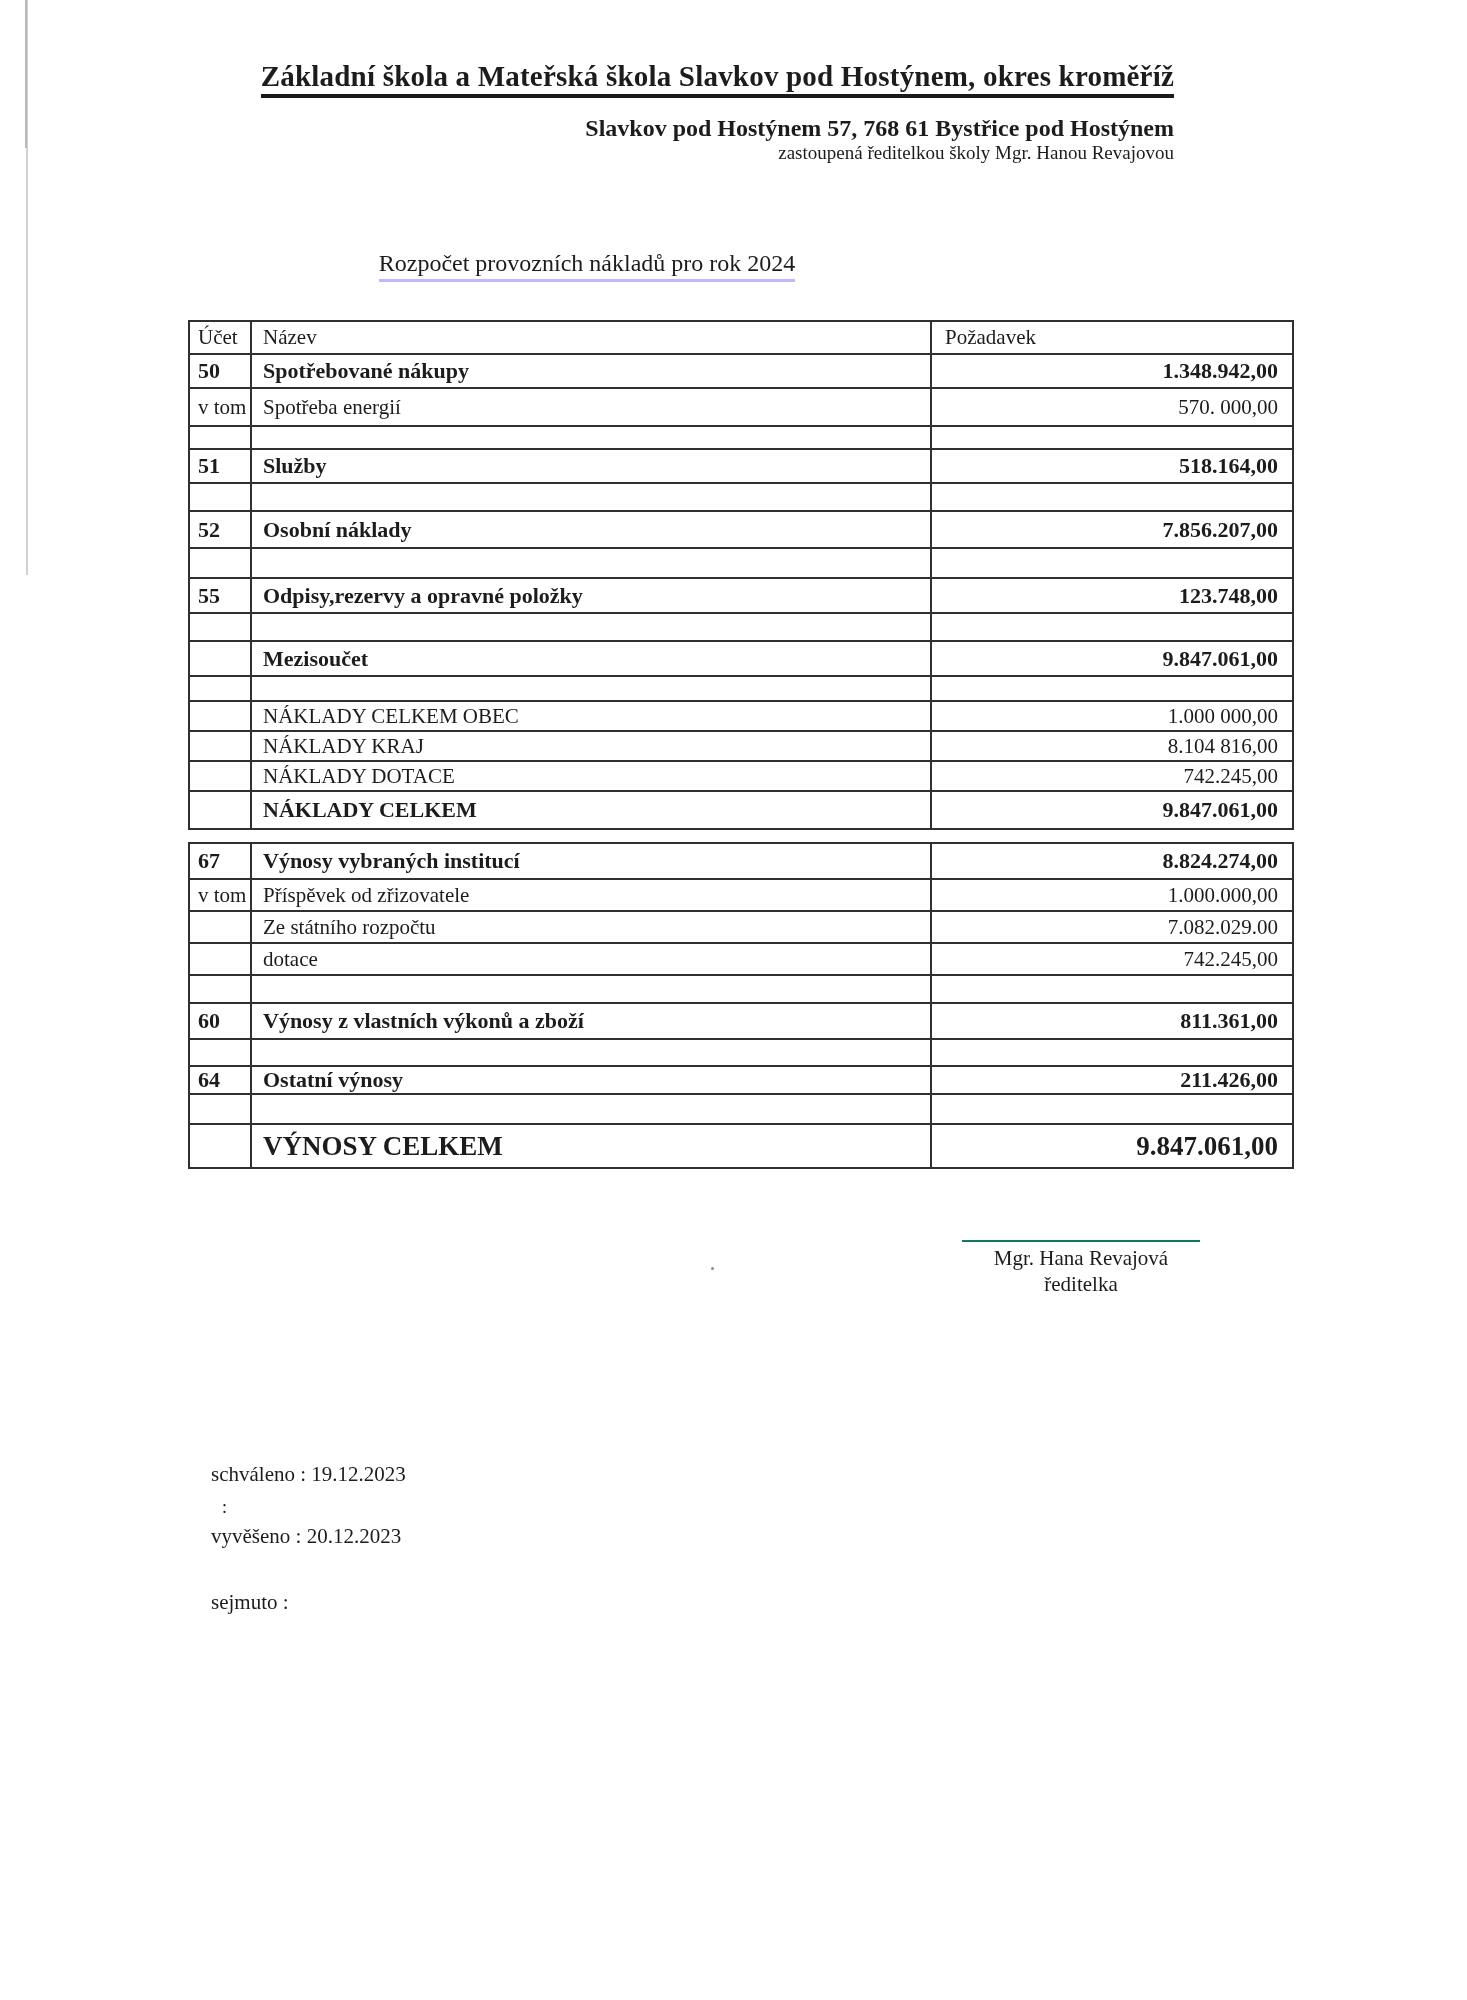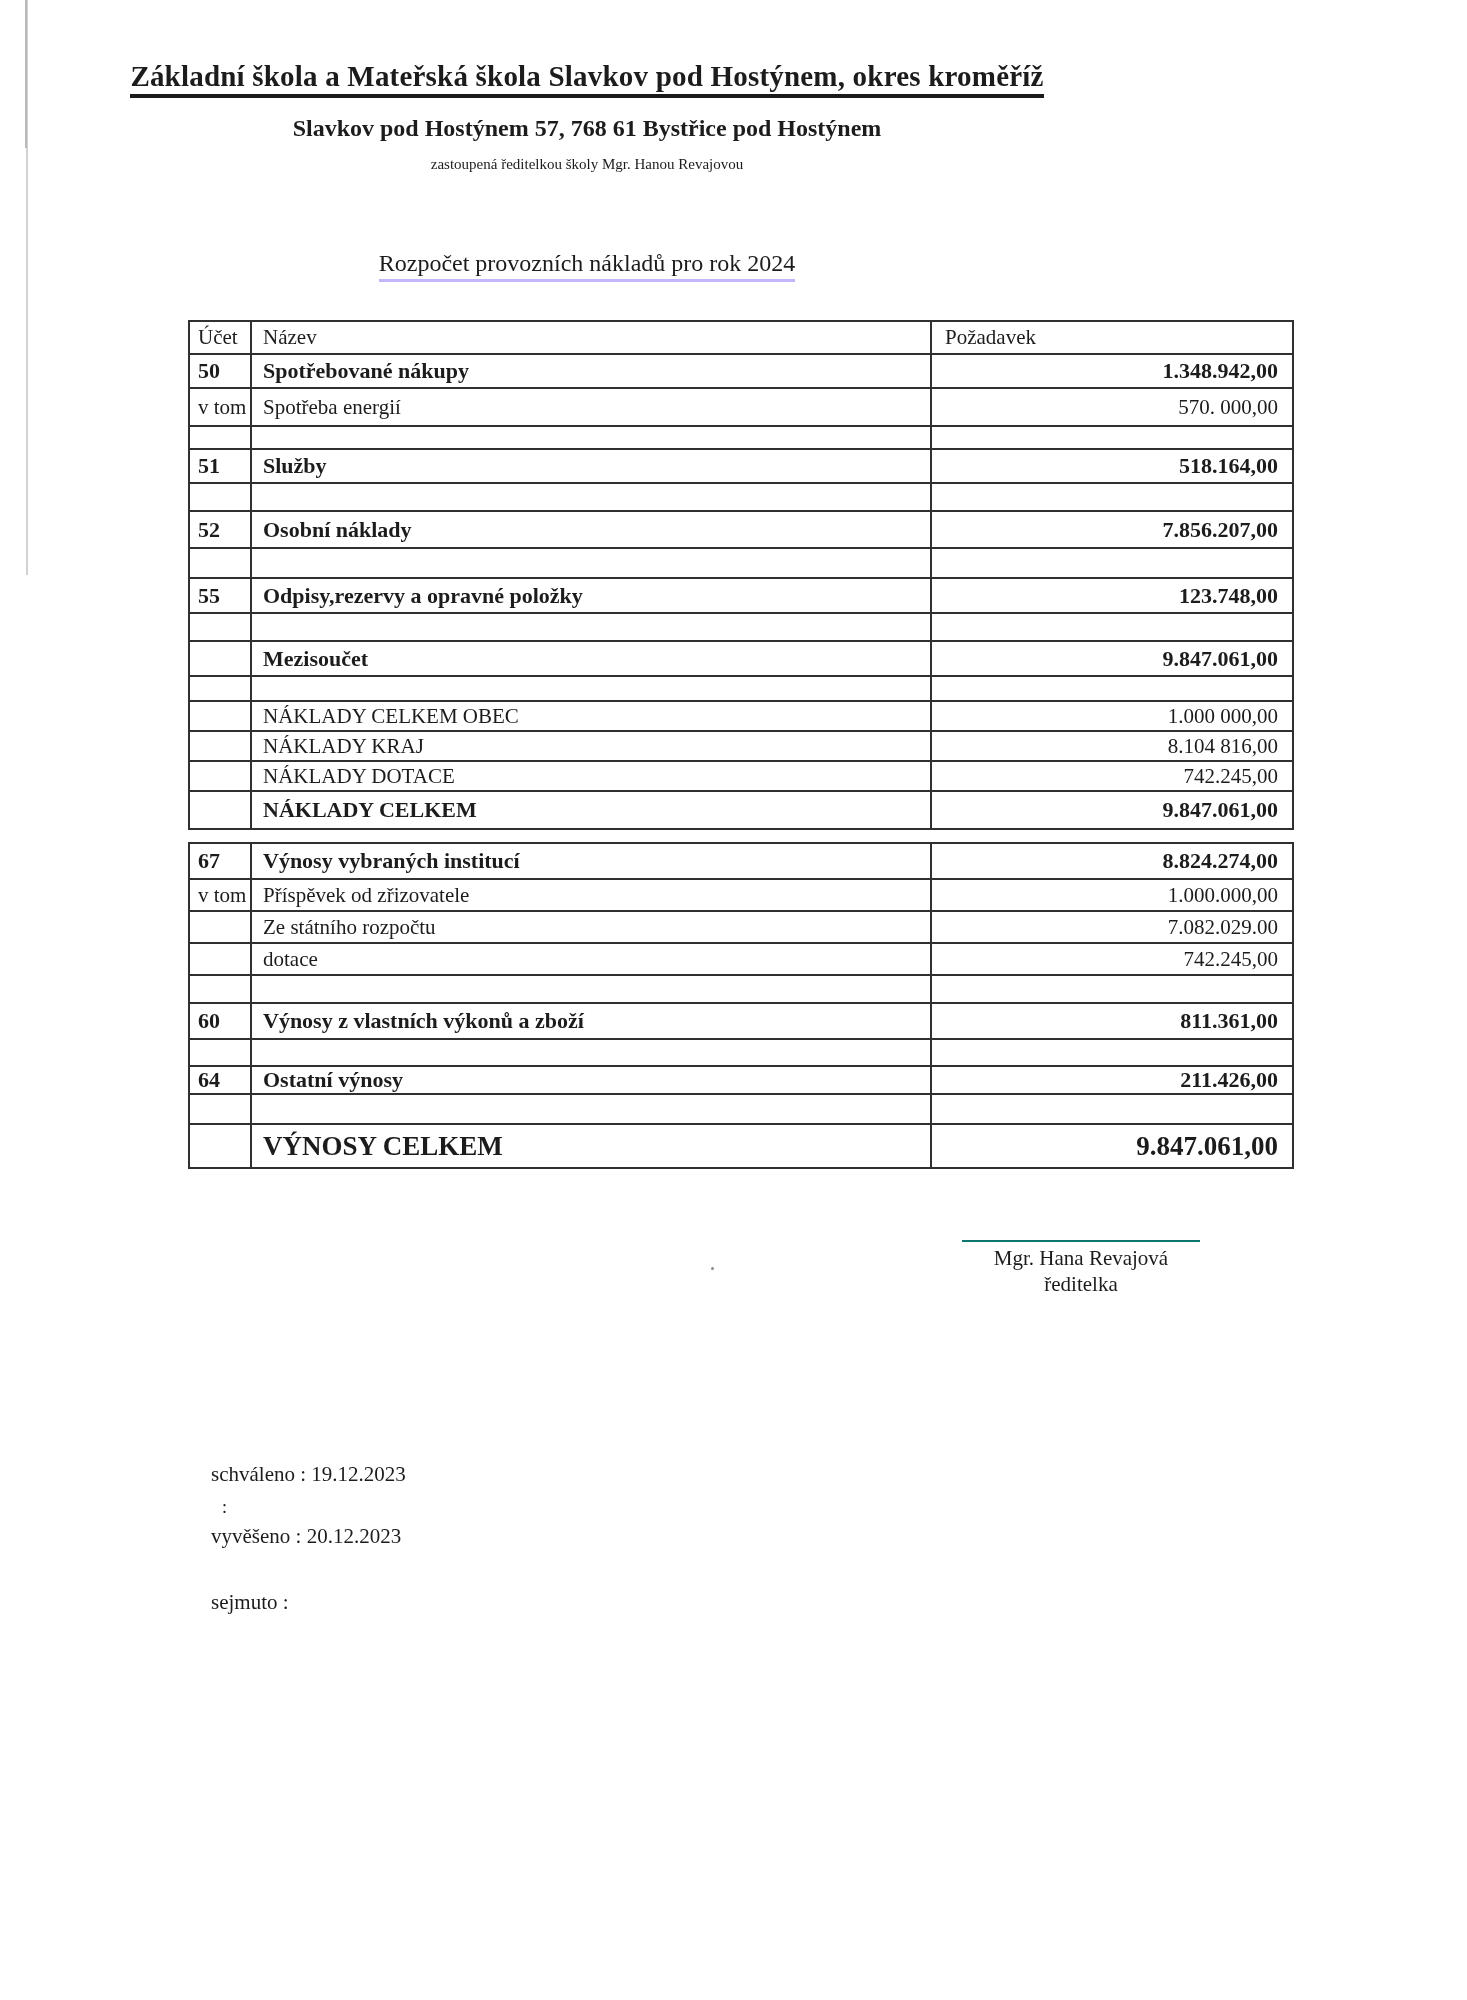--- a/index.html
+++ b/index.html
@@ -11,27 +11,27 @@
   }
   .page { position:relative; width:1467px; height:2000px; background:#ffffff; overflow:hidden; }
 
   
   .edge-line { position:absolute; left:26px; top:0; width:2px; height:575px; background:#d2d2d2; }
   .edge-line-dark { position:absolute; left:25px; top:0; width:2px; height:148px; background:#b9b9b9; }
   .speck { position:absolute; width:3px; height:3px; border-radius:50%; background:#8a8a8a; }
   .caron-mark { position:absolute; left:342px; top:820px; font-size:18px; color:#2e2e2e; }
 
   
-  .header-block { position:absolute; left:0; top:60px; width:1174px; text-align:center; }
+  .header-block { position:absolute; left:0; top:60px; width:1174px; text-align:right; }
   .school-name {
     display:inline-block; font-size:29px; font-weight:bold;
     border-bottom:4px solid #1a1a1a; padding-bottom:1px; letter-spacing:0.2px;
   }
   .address { font-size:24px; font-weight:bold; margin-top:17px; }
-  .rep { font-size:15px; margin-top:14px; }
+  .rep { font-size:19px; margin-top:0; }
 
   .title-block { position:absolute; left:0; top:250px; width:1174px; text-align:center; }
   .doc-title {
     display:inline-block; font-size:24px; font-weight:normal;
     border-bottom:3px solid #c4b5fd; padding-bottom:2px;
   }
 
   
   table.budget-table {
     position:absolute; left:188px; border-collapse:collapse; table-layout:fixed;

